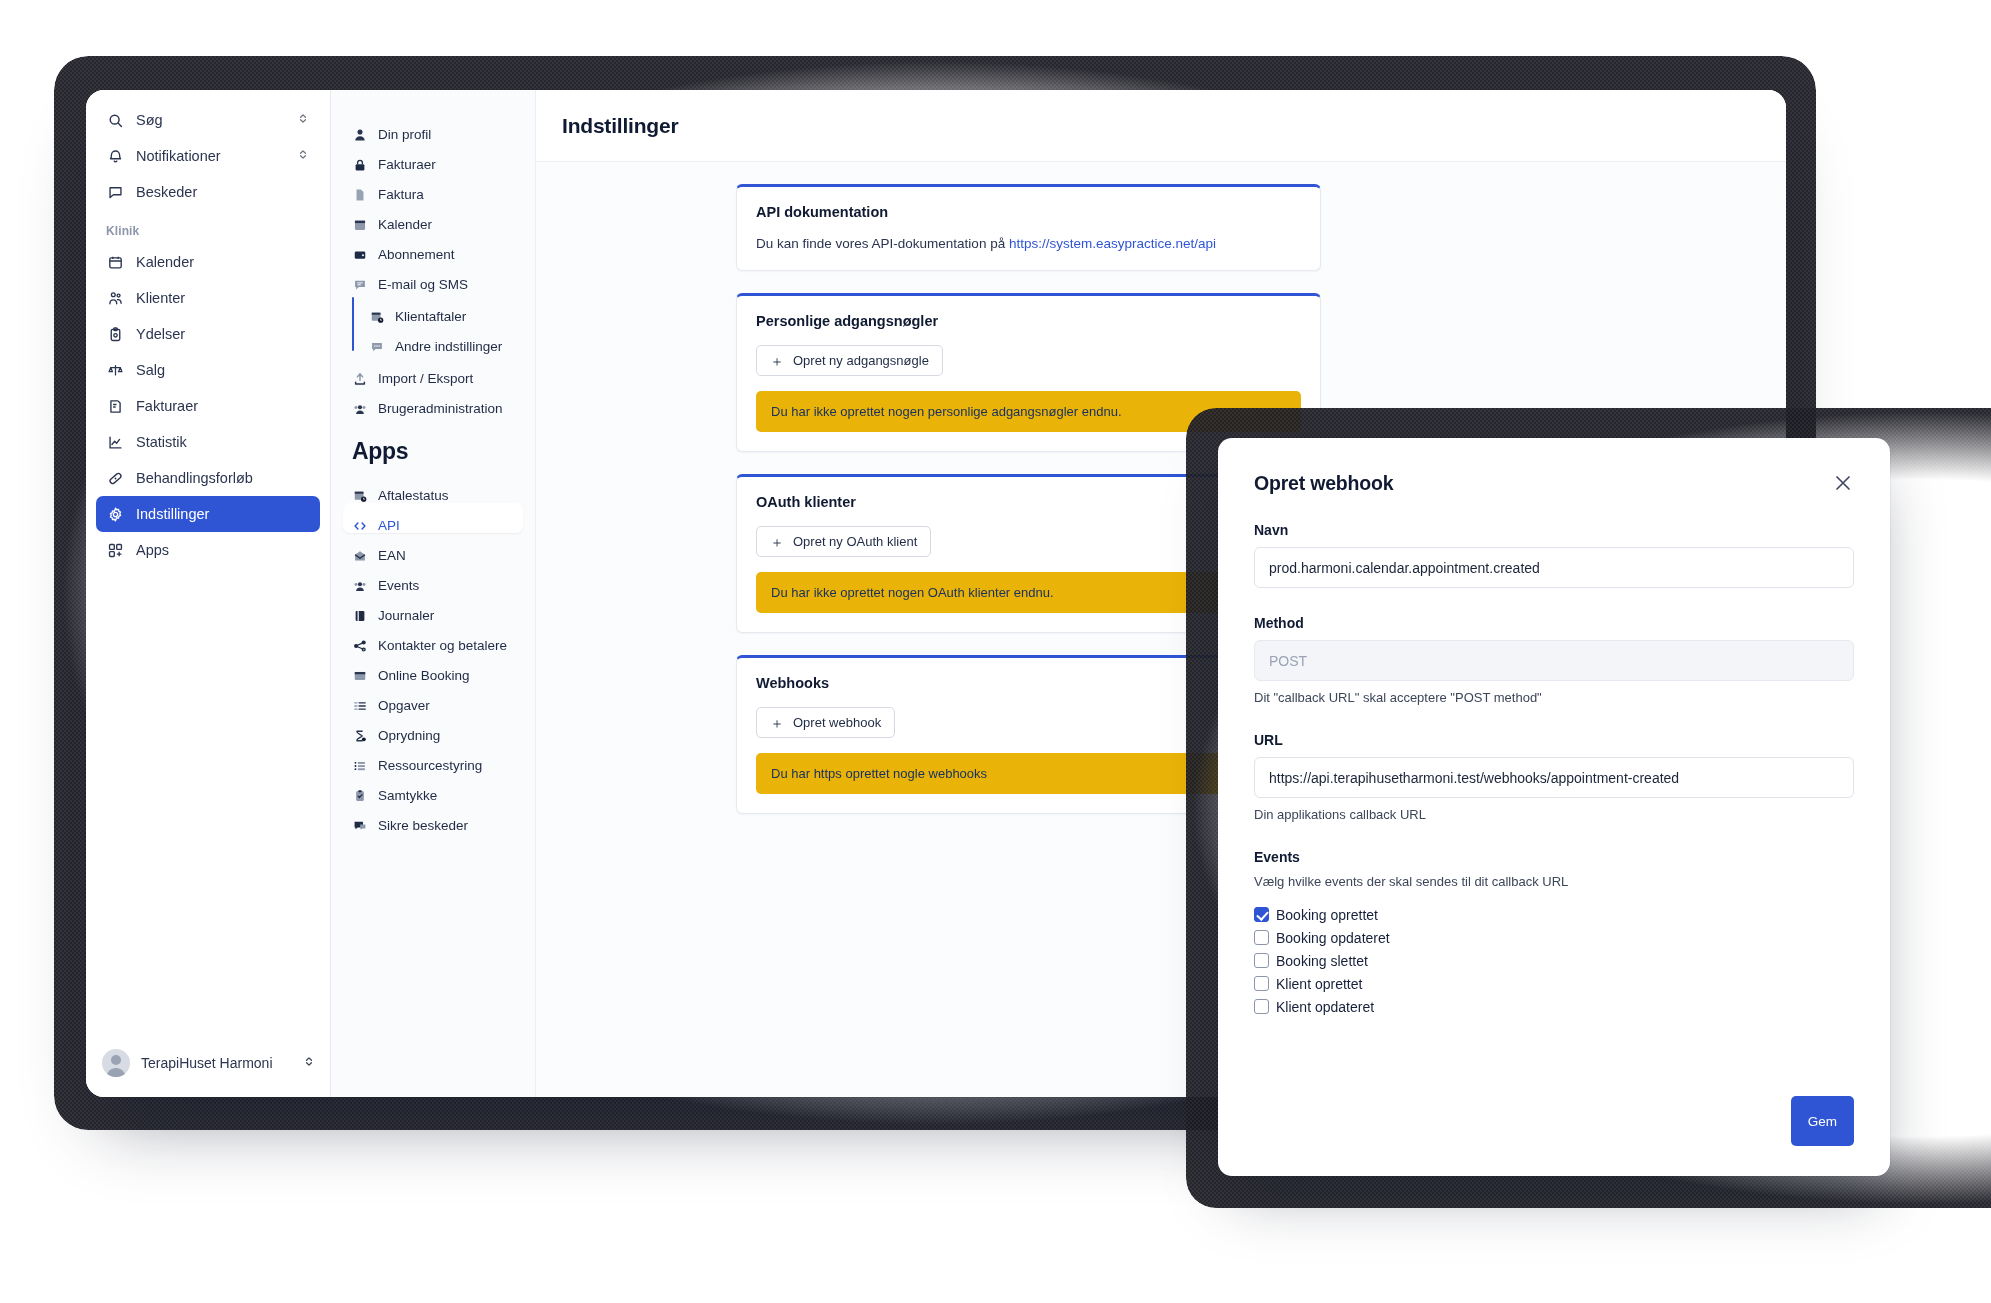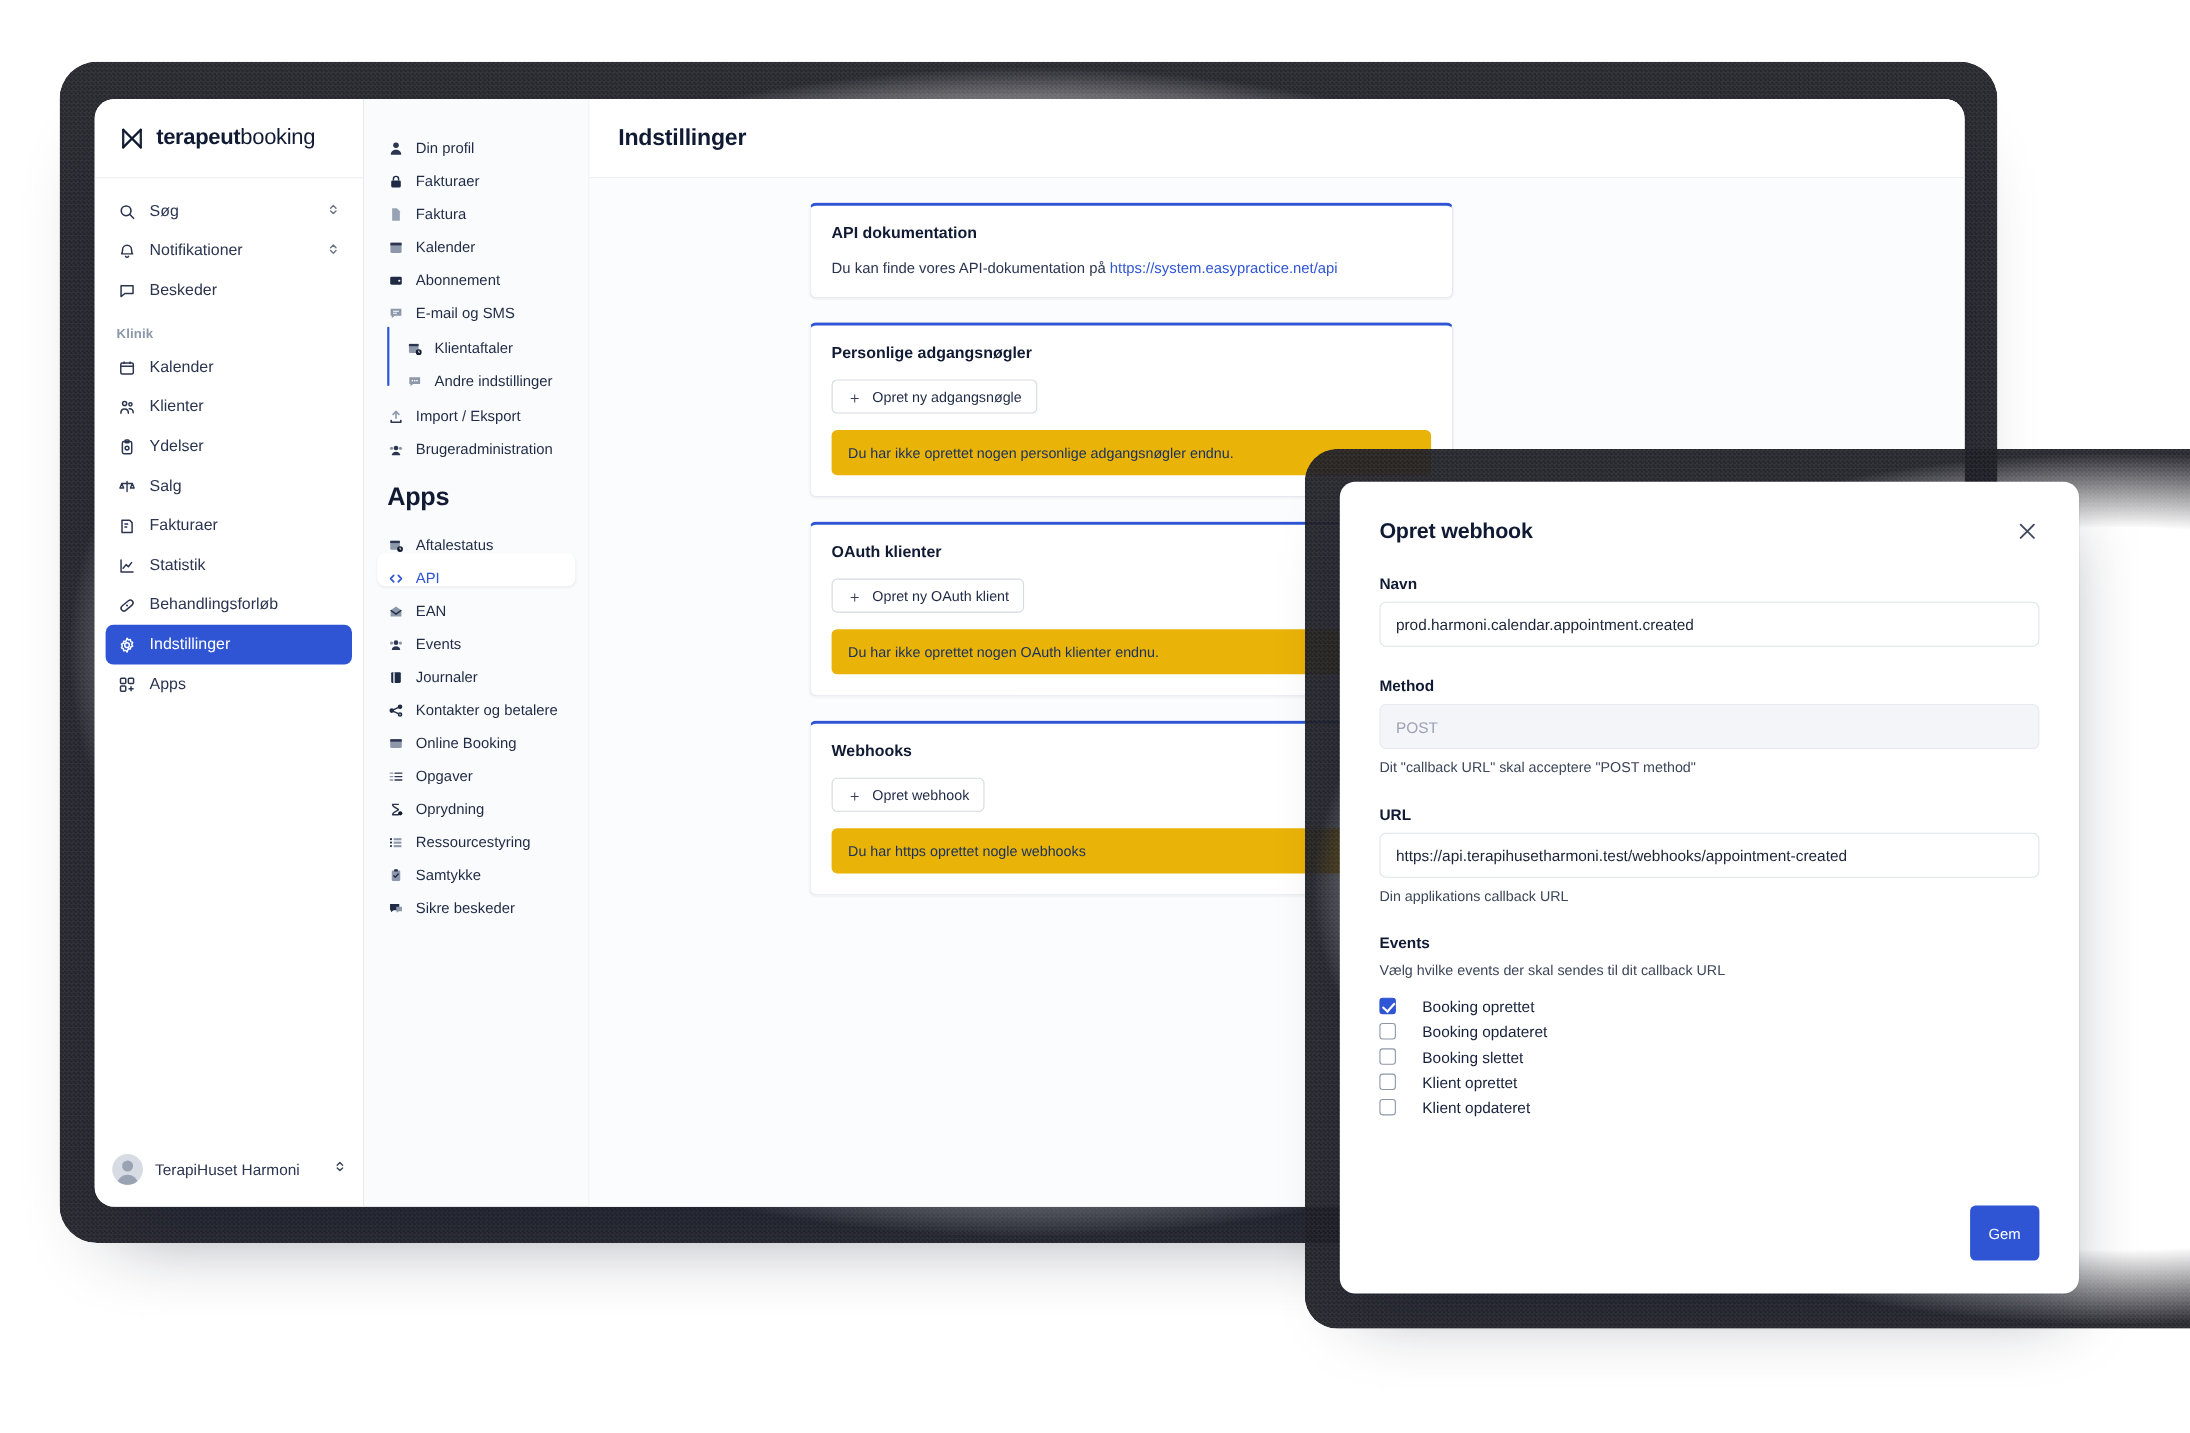--- a/index.html
+++ b/index.html
@@ -162,21 +162,21 @@
     margin: 27px 0 9px 0;
   }
   .input {
     width: 100%; height: 41px; border: 1px solid #dfe3ea; border-radius: 6px;
     display:flex; align-items:center; padding: 0 14px;
     font-size: 14px; color: #1b2438; background:#fff;
   }
   .input.readonly { background: #f4f5f8; color: #9aa2b4; border-color:#e6e9ef; }
   .help { font-size: 13px; color: #3c4659; margin-top: 9px; }
   .checks { margin-top: 14px; }
-  .check-row { display:flex; align-items:center; gap: 24px; height: 23px; }
+  .check-row { display:flex; align-items:center; gap: 7px; height: 23px; }
   .cb {
     width: 15px; height: 15px; border: 1.5px solid #8c96a9; border-radius: 3px;
     background:#fff; flex:0 0 15px; position: relative;
   }
   .cb.checked { background:#2f55d4; border-color:#2f55d4; }
   .cb.checked::after {
     content:""; position:absolute; left:4px; top:1px; width:5px; height:9px;
     border: solid #fff; border-width: 0 2px 2px 0; transform: rotate(42deg);
   }
   .check-label { font-size: 14px; color: #16203a; }
@@ -193,31 +193,20 @@
 <body>
 
 <div id="stage">
 
   <div class="halo back"></div>
 
   <div class="app-window">
 
     <div class="sidebar">
 
-      <div class="brand">
-        <span class="brand-logo">
-          <svg viewBox="0 0 24 24" width="24" height="24" fill="none" stroke="#101a33" stroke-width="2.1" stroke-linecap="round" stroke-linejoin="round">
-            <path d="M4 4 L20 20 M20 4 L4 20"></path>
-            <path d="M4 4 L4 20 M20 4 L20 20" opacity=".95"></path>
-          </svg>
-        </span>
-        <span class="brand-text">
-          <b>terapeut</b><span>booking</span>
-        </span>
-      </div>
 
       <div class="nav">
 
         <div class="nav-item">
           <span class="ico">
             <svg viewBox="0 0 20 20" width="17" height="17" fill="none" stroke="#2b3550" stroke-width="1.7" stroke-linecap="round">
                 <circle cx="9" cy="9" r="5.2"></circle>
                 <path d="M13 13l4 4"></path>
               </svg>
           </span>

